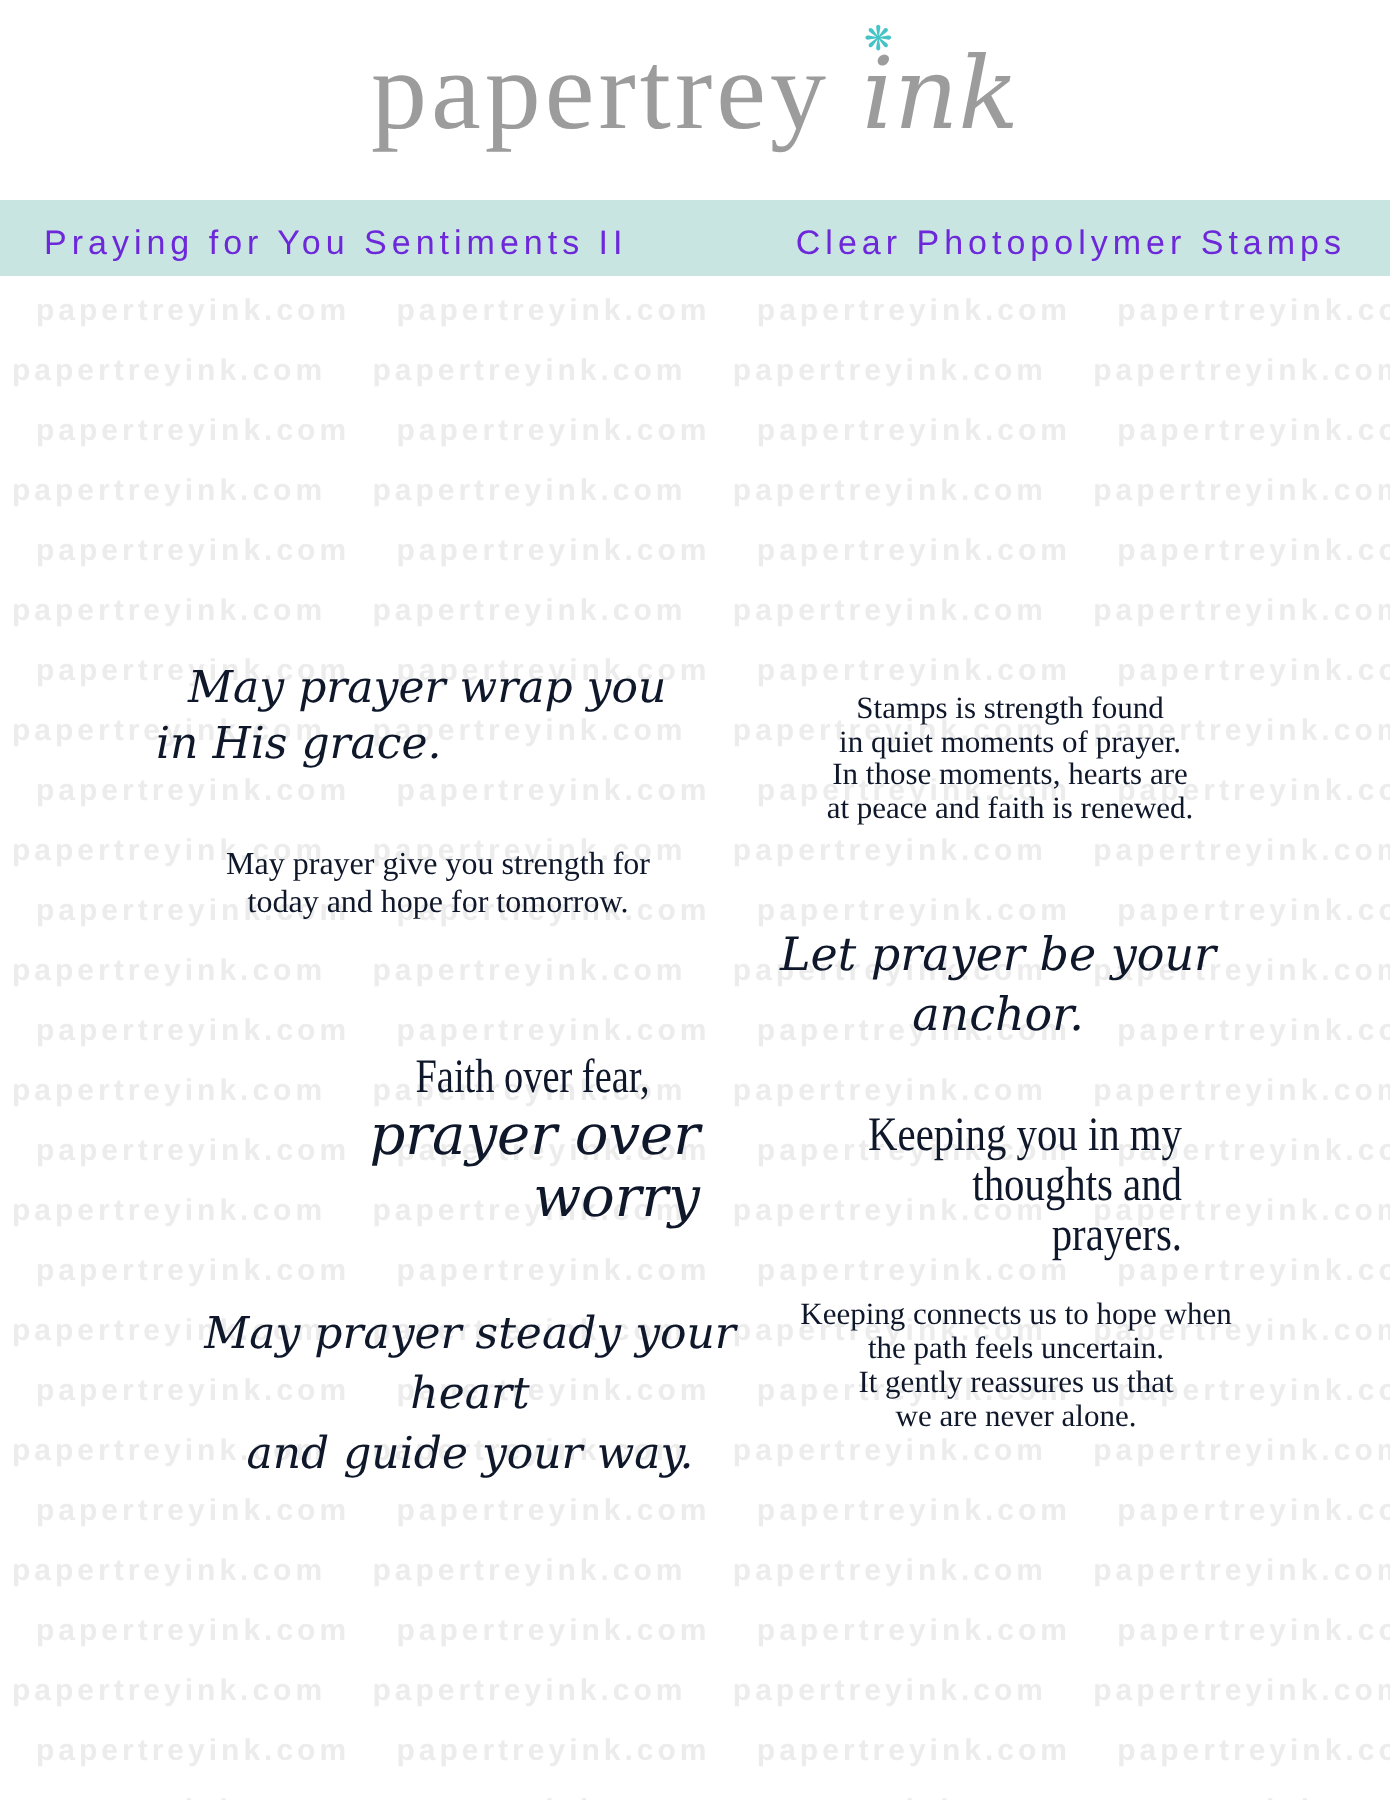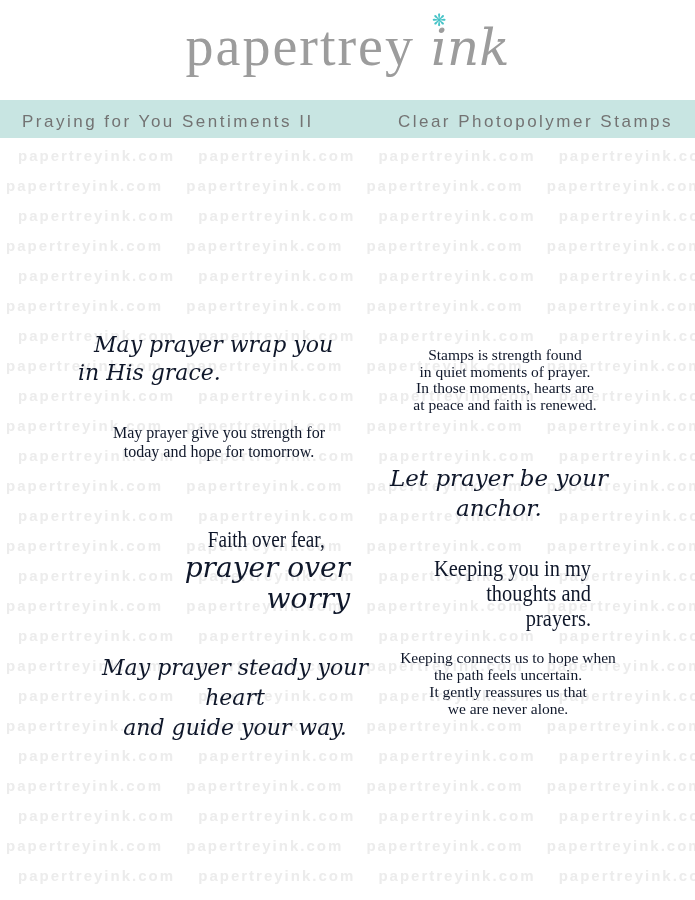--- a/index.html
+++ b/index.html
@@ -61,21 +61,21 @@
 </style>
 </head>
 <body>
 
 <div id="sheet">
 
   <div id="logo" style="color: rgb(156, 156, 156);">
     <span class="main">papertrey</span><span class="accent"><span class="flower" style="color: rgb(70, 195, 199);">❋</span><span style="display:inline;">ink</span></span>
   </div>
 
-  <div id="banner" style="background: rgb(200, 229, 226); color: #737373;">
+  <div id="banner" style="background: rgb(200, 229, 226); color: #6d28d9;">
     <span style="display:inline;">Praying for You Sentiments II</span>
     <span style="display:inline;">Clear Photopolymer Stamps</span>
   </div>
 
   <div id="wm" style="color: rgb(236, 236, 236);">
       <div style="margin-left: 18px;">papertreyink.com  papertreyink.com  papertreyink.com  papertreyink.com  papertreyink.com</div>
       <div style="margin-left: 6px;">papertreyink.com  papertreyink.com  papertreyink.com  papertreyink.com  papertreyink.com</div>
       <div style="margin-left: 18px;">papertreyink.com  papertreyink.com  papertreyink.com  papertreyink.com  papertreyink.com</div>
       <div style="margin-left: 6px;">papertreyink.com  papertreyink.com  papertreyink.com  papertreyink.com  papertreyink.com</div>
       <div style="margin-left: 18px;">papertreyink.com  papertreyink.com  papertreyink.com  papertreyink.com  papertreyink.com</div>

